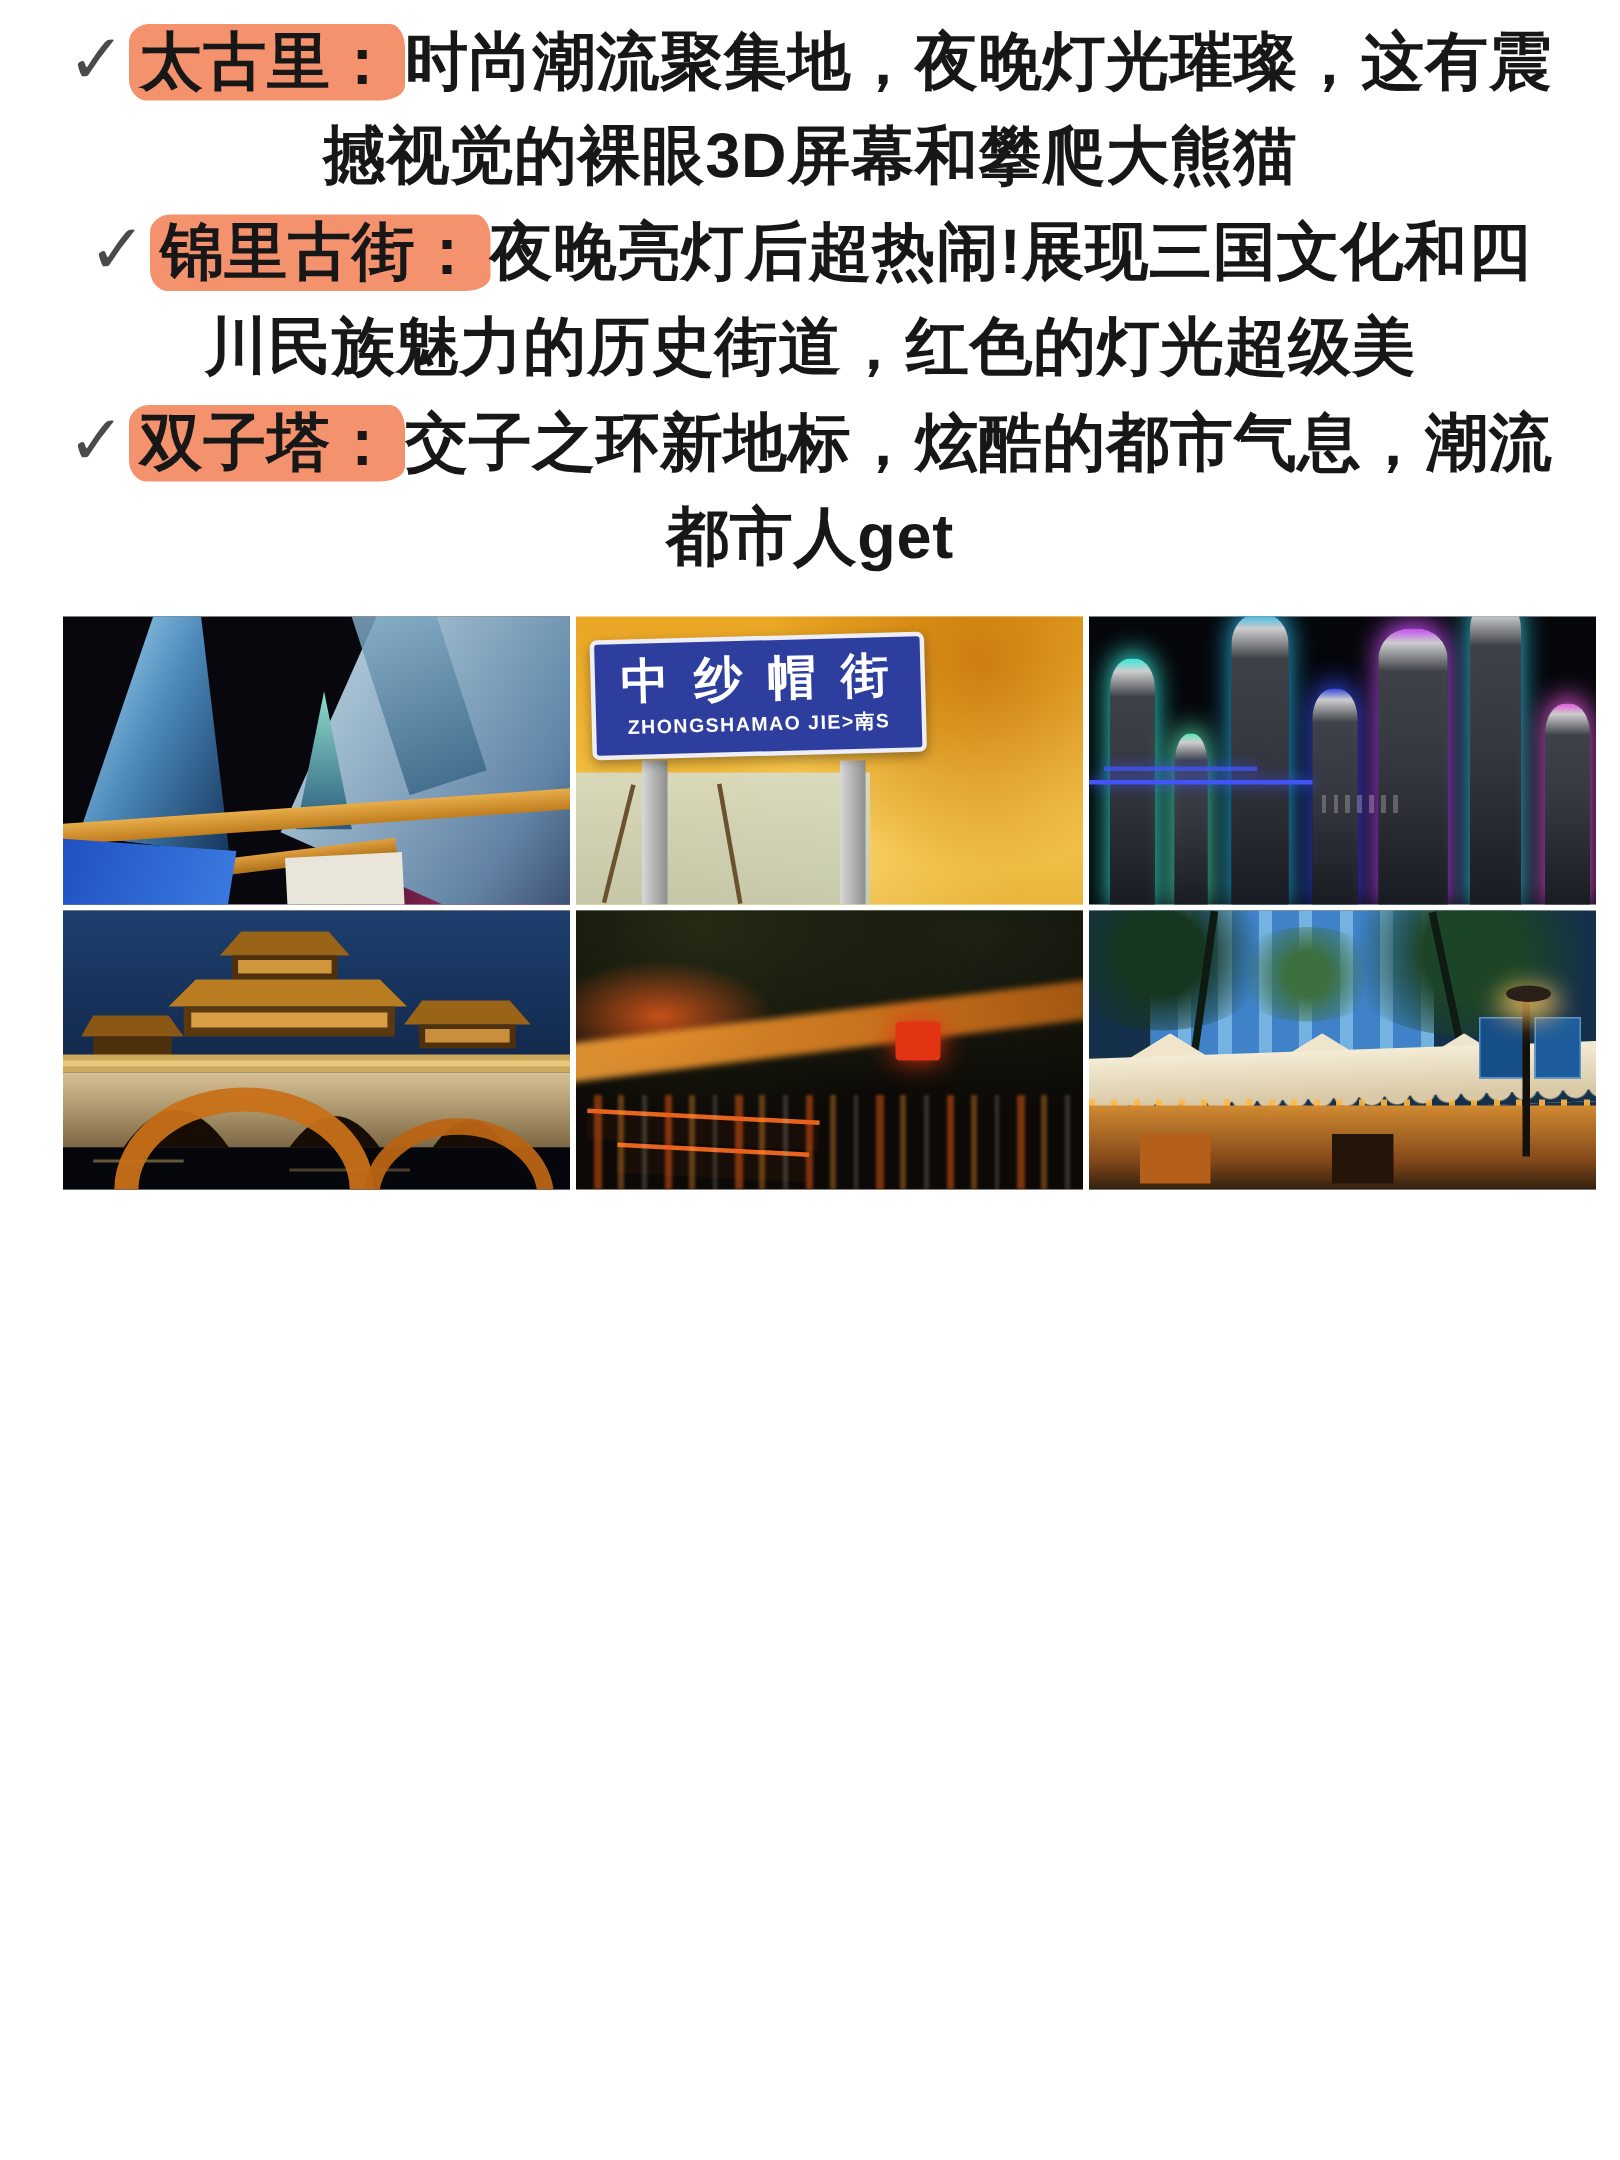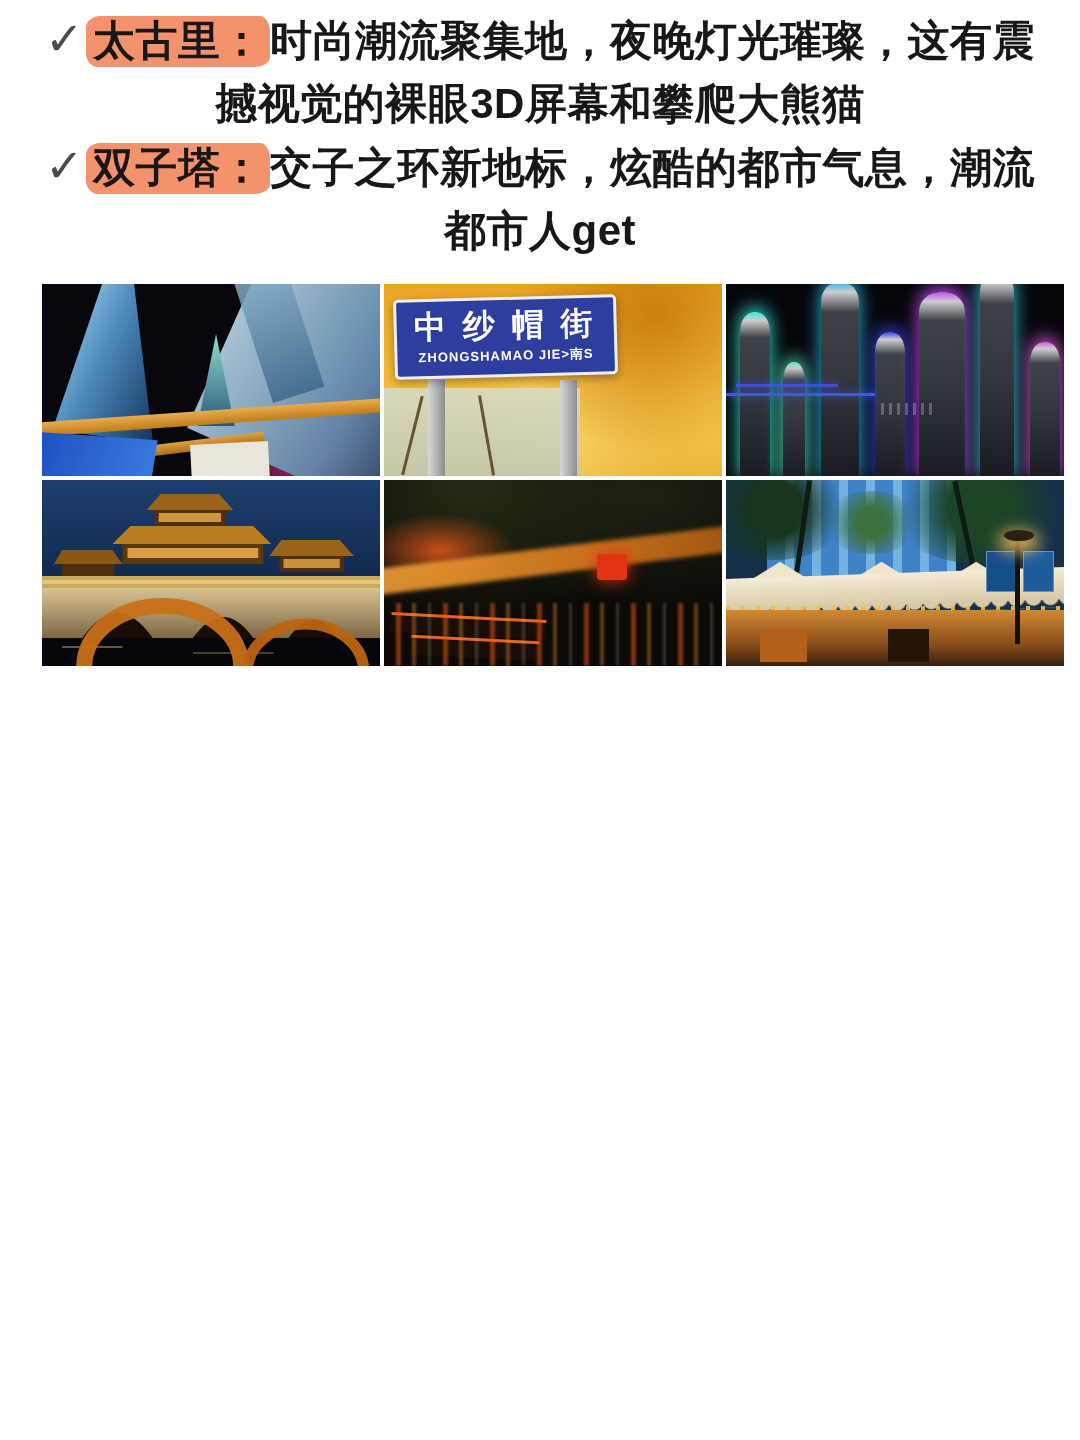--- a/index.html
+++ b/index.html
@@ -130,20 +130,21 @@
   .t6-poster.q2 { right:14%; background:#164e88; }
 </style>
 </head>
 <body>
 
 <div class="page">
 
 
   <div class="list">
     <p class="item"><span class="check">✓</span><span class="hl">太古里：</span><span>时尚潮流聚集地，夜晚灯光璀璨，这有震撼视觉的裸眼3D屏幕和攀爬大熊猫</span></p>
+    <p class="item"><span class="check">✓</span><span class="hl">锦里古街：</span><span>夜晚亮灯后超热闹!展现三国文化和四川民族魅力的历史街道，红色的灯光超级美</span></p>
     <p class="item"><span class="check">✓</span><span class="hl">双子塔：</span><span>交子之环新地标，炫酷的都市气息，潮流都市人get</span></p>
   </div>
 
   <div class="grid">
 
     <div class="tile t1">
       <div class="t1-beam"></div>
       <div class="t1-beam2"></div>
       <div class="t1-col"></div>
       <div class="t1-spire"></div>

